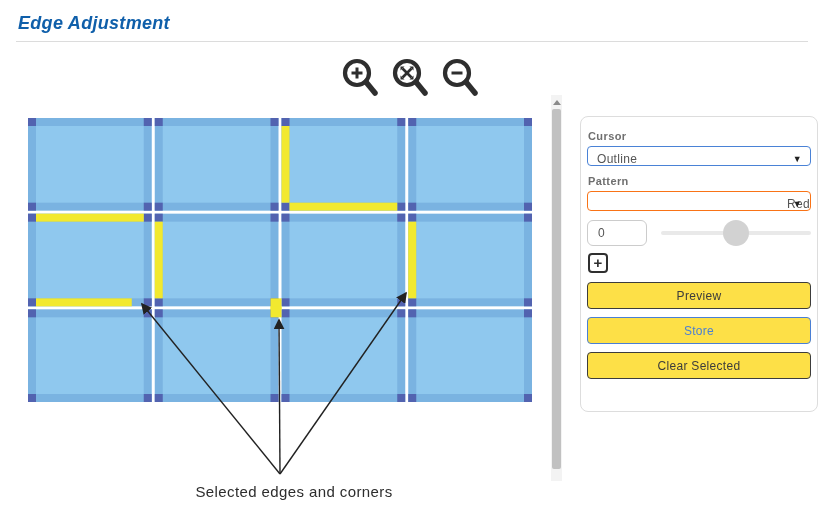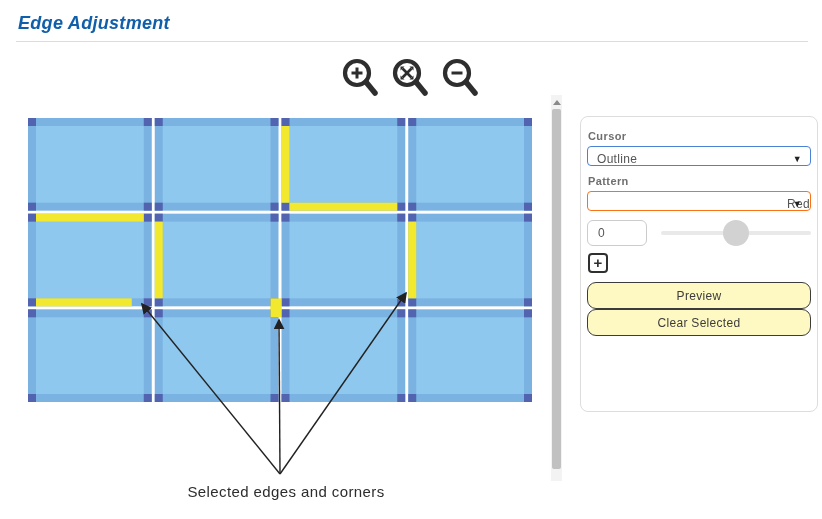--- a/index.html
+++ b/index.html
@@ -12,21 +12,21 @@
   .title-rule { position:absolute; left:16px; right:14px; top:41px; border-top:1px solid #dcdcdc; }
 
   .zoom-toolbar { position:absolute; left:0; top:57px; width:822px; display:flex;
     justify-content:center; gap:10px; }
   .zoom-btn { width:40px; height:44px; background:none; border:none; cursor:pointer; padding:0; }
 
   .canvas-wrap { position:absolute; left:28px; top:118px; width:504px; height:284px; }
   .arrow-overlay { position:absolute; left:0; top:0; width:822px; height:519px;
     pointer-events:none; }
 
-  .caption { position:absolute; left:8px; top:483px; width:556px; text-align:center;
+  .caption { position:absolute; left:16px; top:483px; width:556px; text-align:center;
     font-size:15px; color:#2d2d2d; letter-spacing:0.4px; }
 
   .scrollbar { position:absolute; left:551px; top:95px; width:11px; height:386px;
     background:#f3f3f3; }
   .scroll-arrow-up { position:absolute; left:2px; top:5px; width:0; height:0;
     border-left:4px solid transparent; border-right:4px solid transparent;
     border-bottom:5px solid #8a8a8a; }
   .scroll-thumb { position:absolute; left:1px; top:14px; width:9px; height:360px;
     background:#c1c1c1; border-radius:2px; }
 
@@ -45,22 +45,22 @@
   .white-input { width:60px; height:26px; border:1px solid #cccccc; border-radius:6px;
     font-size:12px; color:#555; padding-left:10px; font-family:"Liberation Sans",sans-serif; }
   .slider { position:relative; flex:1; height:26px; cursor:pointer; }
   .slider-track { position:absolute; left:0; right:0; top:11px; height:4px;
     background:#e9e9e9; border-radius:2px; }
   .slider-thumb { position:absolute; top:0; width:26px; height:26px; margin-left:-13px;
     background:#d2d2d2; border-radius:50%; }
   .add-btn { width:20px; height:20px; border:2px solid #2f2f2f; border-radius:4px;
     background:#fff; font-size:15px; line-height:14px; color:#2f2f2f; cursor:pointer;
     margin:0 0 9px 1px; padding:0; font-weight:bold; }
-  .panel-btn { display:block; width:100%; height:27px; background:#fef9c3; border-radius:9px;
-    font-size:12px; letter-spacing:0.3px; cursor:pointer; margin-bottom:0;
+  .panel-btn { display:block; width:100%; height:27px; background:#fde047; border-radius:4px;
+    font-size:12px; letter-spacing:0.3px; cursor:pointer; margin-bottom:8px;
     font-family:"Liberation Sans",sans-serif; }
   .btn-dark { border:1.5px solid #3c3c3c; color:#3c3c3c; }
   .btn-blue { border:1.5px solid #4a7fd4; color:#4a7fd4; }
   .btn-red  { border:1.5px solid #cd5545; color:#c9463a; }
 </style>
 </head>
 <body>
 
 <div class="page">
 
@@ -223,16 +223,17 @@
       <input class="white-input" type="text" value="0" style="">
       <div class="slider">
         <div class="slider-track"></div>
         <div class="slider-thumb" id="white-thumb" style="left: 50%;"></div>
       </div>
     </div>
 
     <button class="add-btn">+</button>
 
     <button class="panel-btn btn-dark">Preview</button>
+    <button class="panel-btn btn-blue">Store</button>
     <button class="panel-btn btn-dark">Clear Selected</button>
   </div>
 
 </div>
 
 </body></html>

